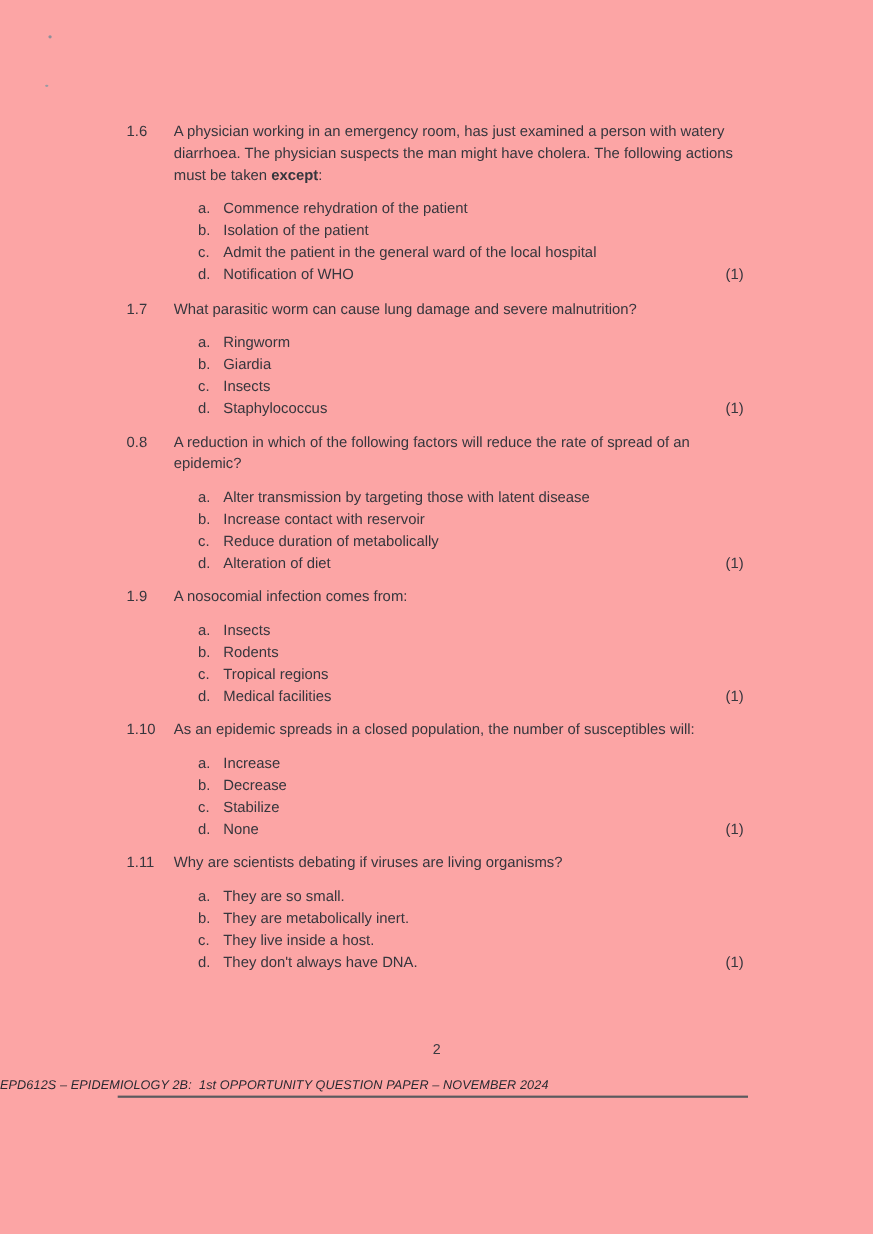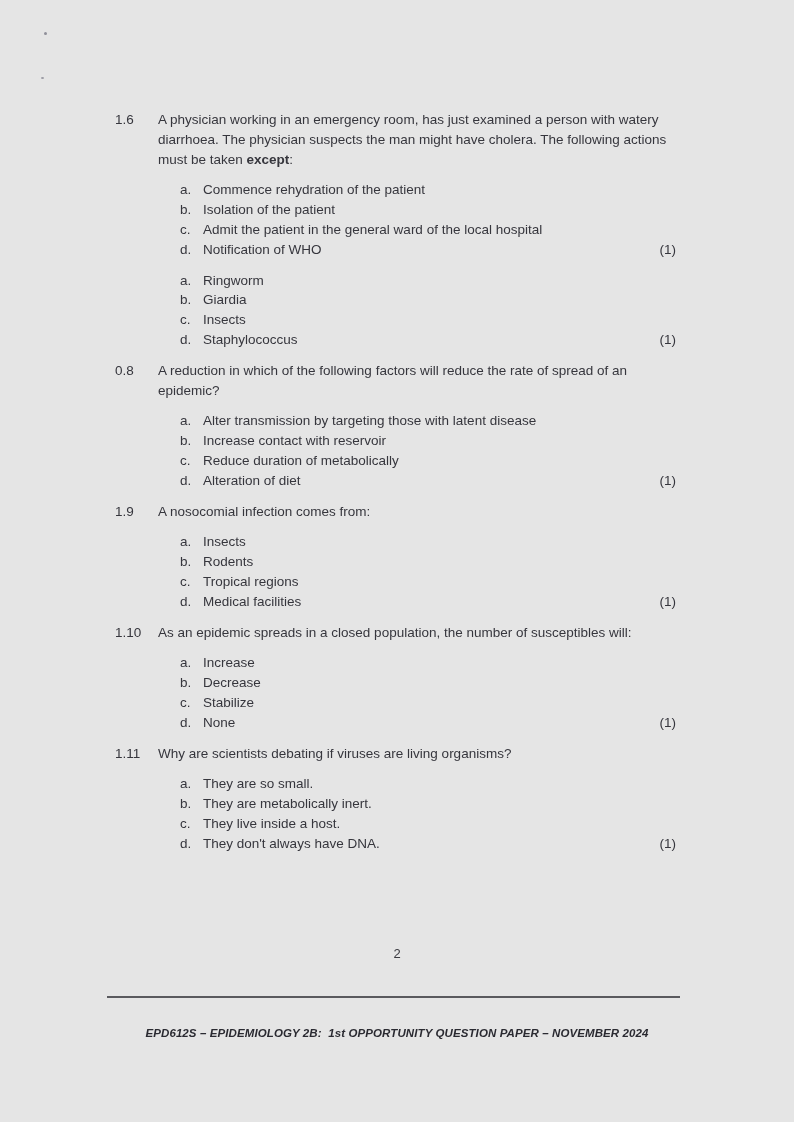--- a/index.html
+++ b/index.html
@@ -1,20 +1,20 @@
 <!DOCTYPE html>
 <html><head>
 <meta charset="utf-8">
 <style>
   html, body { margin: 0; padding: 0; background: #ffffff; }
   .page {
     position: relative;
     width: 794px;
     height: 1122px;
-    background: #e5e5e5;
+    background: #fca5a5;
     font-family: "Liberation Sans", sans-serif;
     color: #36363d;
     box-sizing: border-box;
     padding: 110px 118px 0 115px;
     font-size: 13.5px;
     line-height: 19.8px;
     overflow: hidden;
   }
   .question { margin-bottom: 11px; }
   .q-head { display: flex; }
@@ -25,26 +25,25 @@
   .opt { display: flex; }
   .opt-letter { width: 23px; flex: none; }
   .opt-text { flex: 1; }
   .q-marks { position: absolute; right: 0; bottom: 0; }
   .page-number {
     position: absolute; top: 944px; left: 0; right: 0;
     text-align: center; font-size: 13px; color: #3a3a40;
   }
   .footer-text {
     position: absolute; top: 978px; left: 0; right: 0;
-    text-align: center;
-    font-weight: bold; font-style: italic;
+    text-align: left;
+    font-weight: normal; font-style: italic;
     font-size: 11.5px; letter-spacing: 0.1px;
     color: #2a2a31;
     white-space: pre-wrap;
-    margin-top: 46px;
   }
   .footer-rule {
     position: absolute; top: 996px; left: 107px; width: 573px;
     border-top: 2px solid #5a5a5e;
   }
   .speck { position: absolute; border-radius: 50%; background: #8f8f99; }
   .speck-1 { left: 44px; top: 32px; width: 3px; height: 3px; }
   .speck-2 { left: 41px; top: 77px; width: 3px; height: 2px; background: #9a9aa2; }
 </style>
 </head>
@@ -75,20 +74,24 @@
       </div>
       <div class="opt">
         <span class="opt-letter">d.</span>
         <span class="opt-text">Notification of WHO</span>
       </div>
       <span class="q-marks">(1)</span>
     </div>
   </div>
 
   <div class="question">
+    <div class="q-head">
+      <span class="q-num">1.7</span>
+      <span class="q-text"><span>What parasitic worm can cause lung damage and severe malnutrition?</span><span class="q-bold"></span><span></span></span>
+    </div>
     <div class="q-options">
       <div class="opt">
         <span class="opt-letter">a.</span>
         <span class="opt-text">Ringworm</span>
       </div>
       <div class="opt">
         <span class="opt-letter">b.</span>
         <span class="opt-text">Giardia</span>
       </div>
       <div class="opt">

